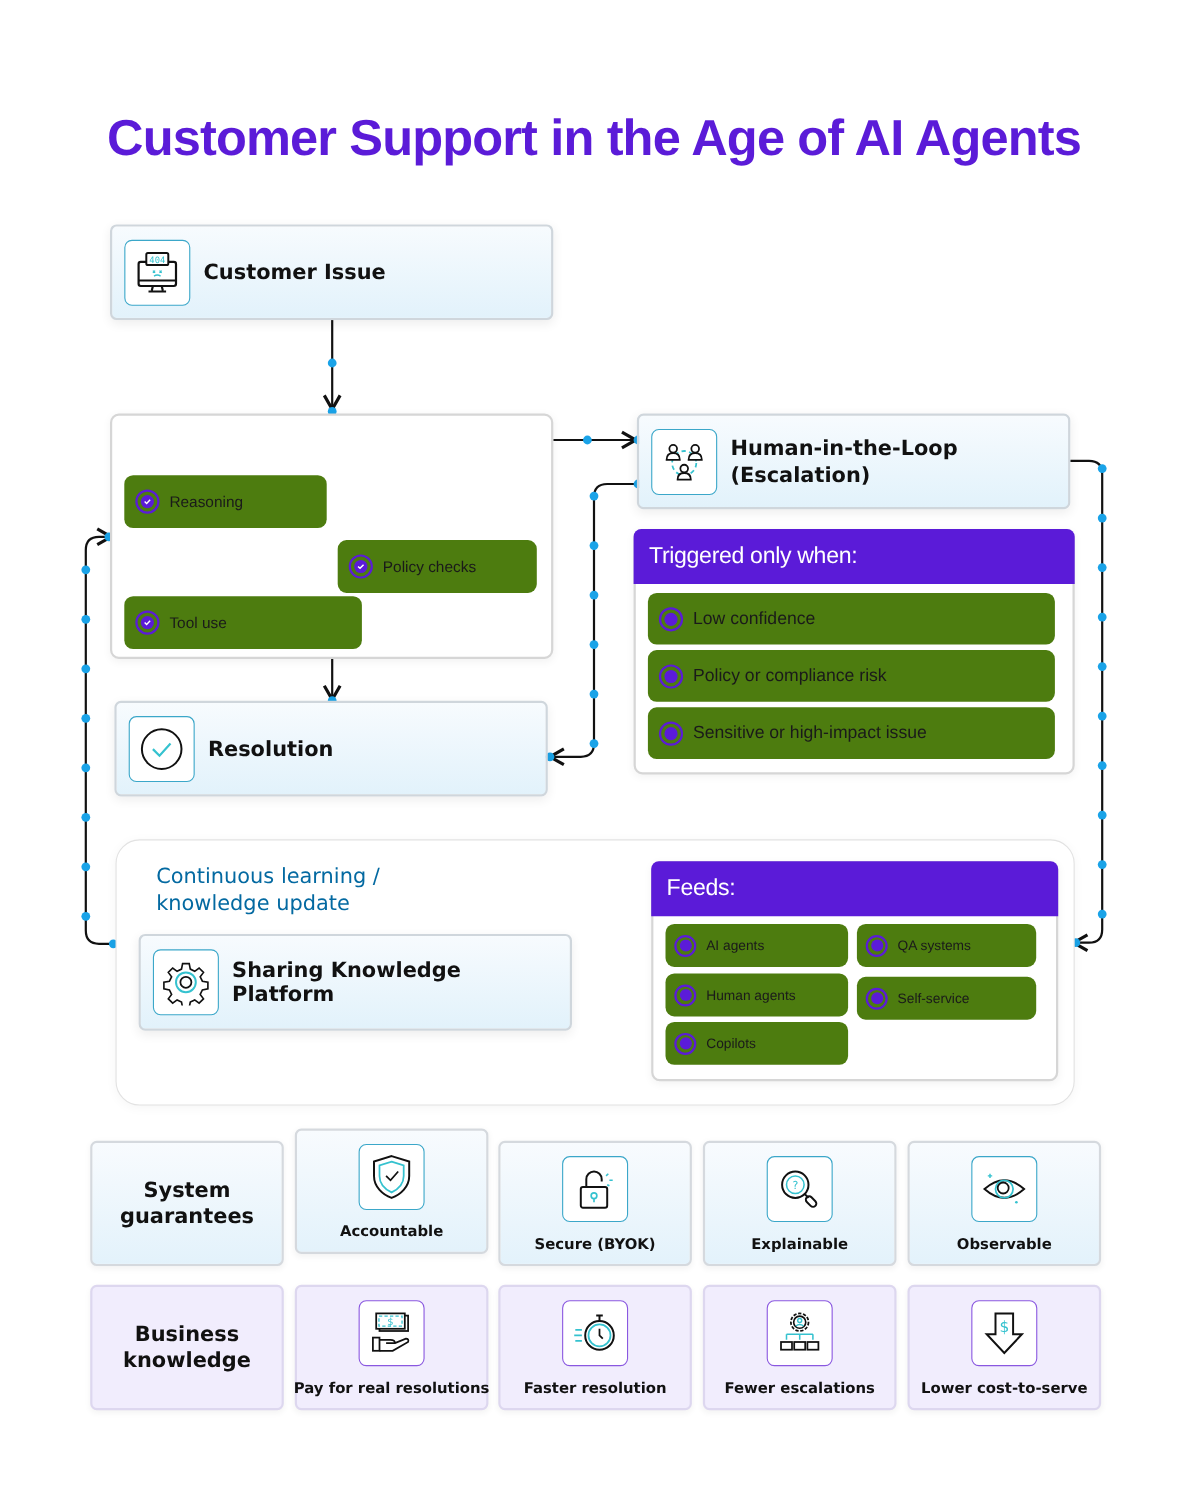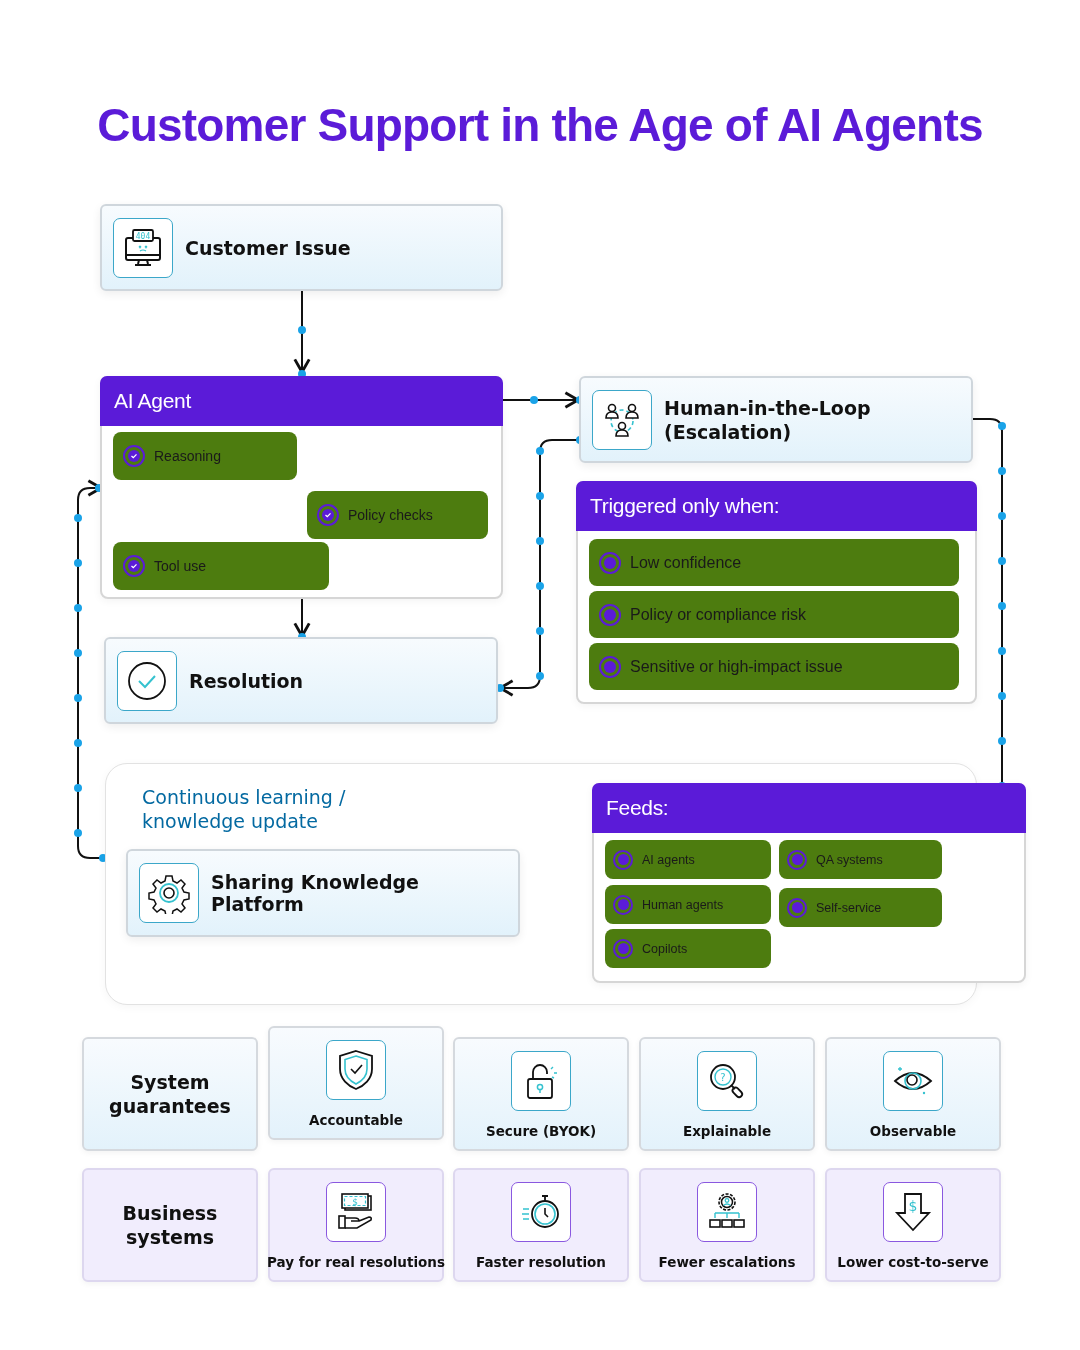--- a/index.html
+++ b/index.html
@@ -127,23 +127,20 @@
       <path d="M16 32 L15 36 M24 32 L25 36 M12 37 L28 37" stroke="#111" stroke-width="2" fill="none"></path>
       <rect x="10" y="2" width="20" height="11" rx="1.5" fill="#fff" stroke="#111" stroke-width="1.8"></rect>
       <text x="20" y="11" text-anchor="middle" font-size="8" fill="#35c2cf" font-family="DejaVu Sans Mono, monospace">404</text>
       <path d="M16 18 l2 2 M18 18 l-2 2 M22 18 l2 2 M24 18 l-2 2 M17 23 q3 -2 6 0" stroke="#35c2cf" stroke-width="1.2" fill="none"></path>
     </svg>
   </div>
   <span class="node-label" style="margin-left:12px;">Customer Issue</span>
 </div>
 
 <div class="card" style="left:100px; top:376px; width:403px; height:223px;">
-  <div class="card-header" style="height:50px;">
-    <span>AI Agent</span>
-  </div>
   <div class="chip" style="left:11px; top:54px; width:184px; height:48px;">
     <span class="ic">
         <span class="dot">
           <svg width="8" height="8" viewBox="0 0 8 8">
             <path d="M1.5 4 L3.3 5.7 L6.5 2.4" stroke="#fff" stroke-width="1.3" fill="none"></path>
           </svg>
         </span>
       </span>
     <span>Reasoning</span>
   </div>
@@ -233,21 +230,21 @@
   <div class="icon-box">
     <svg width="42" height="42" viewBox="0 0 42 42">
       <path d="M18 4 h6 l1 5 l4 2 l4 -3 l4 4 l-3 4 l2 4 l5 1 v6 l-5 1 l-2 4 l3 4 l-4 4 l-4 -3 l-4 2 l-1 5 h-6 l-1 -5 l-4 -2 l-4 3 l-4 -4 l3 -4 l-2 -4 l-5 -1 v-6 l5 -1 l2 -4 l-3 -4 l4 -4 l4 3 l4 -2 z" fill="none" stroke="#111" stroke-width="1.5"></path>
       <circle cx="21" cy="21" r="9" fill="none" stroke="#35c2cf" stroke-width="1.8"></circle>
       <circle cx="21" cy="21" r="5" fill="none" stroke="#111" stroke-width="1.6"></circle>
     </svg>
   </div>
   <span class="node-label" style="margin-left:12px;">Sharing Knowledge Platform</span>
 </div>
 
-<div class="card" style="left:592px; top:783px; width:434px; height:200px;">
+<div class="card" style="left:592px; top:783px; width:370px; height:200px;">
   <div class="card-header" style="height:50px;">
     <span>Feeds:</span>
   </div>
   <div class="chip" style="left:11px; top:55px; width:166px; height:39px; font-size:12.5px;">
     <span class="ic" style="width:20px;height:20px;margin-left:8px;">
         <span class="dot" style="width:11px;height:11px;"></span>
       </span>
     <span>AI agents</span>
   </div>
   <div class="chip" style="left:185px; top:55px; width:163px; height:39px; font-size:12.5px;">
@@ -325,21 +322,21 @@
       <path d="M8 6 v4 M6 8 h4" stroke="#35c2cf" stroke-width="1.3"></path>
       <circle cx="32" cy="32" r="1.2" fill="#35c2cf"></circle>
     </svg>
   </div>
   <div class="tile-label">Observable</div>
 </div>
 
 <div class="tile b head" style="left:82px; top:1168px;">
   <div class="tile-head-label">
     <div>Business</div>
-    <div>systems</div>
+    <div>knowledge</div>
   </div>
 </div>
 <div class="tile b" style="left:268px; top:1168px;">
   <div class="icon-box">
     <svg width="42" height="40" viewBox="0 0 42 40">
       <rect x="10" y="4" width="26" height="14" fill="none" stroke="#111" stroke-width="1.6"></rect>
       <rect x="7" y="2" width="26" height="14" fill="#fff" stroke="#111" stroke-width="1.6"></rect>
       <rect x="9.5" y="4.5" width="21" height="9" fill="none" stroke="#35c2cf" stroke-width="1.2" stroke-dasharray="3 2"></rect>
       <text x="20" y="12.5" text-anchor="middle" font-size="9" fill="#35c2cf" font-family="DejaVu Sans, sans-serif">$</text>
       <rect x="4" y="24" width="6" height="12" fill="none" stroke="#111" stroke-width="1.6"></rect>

